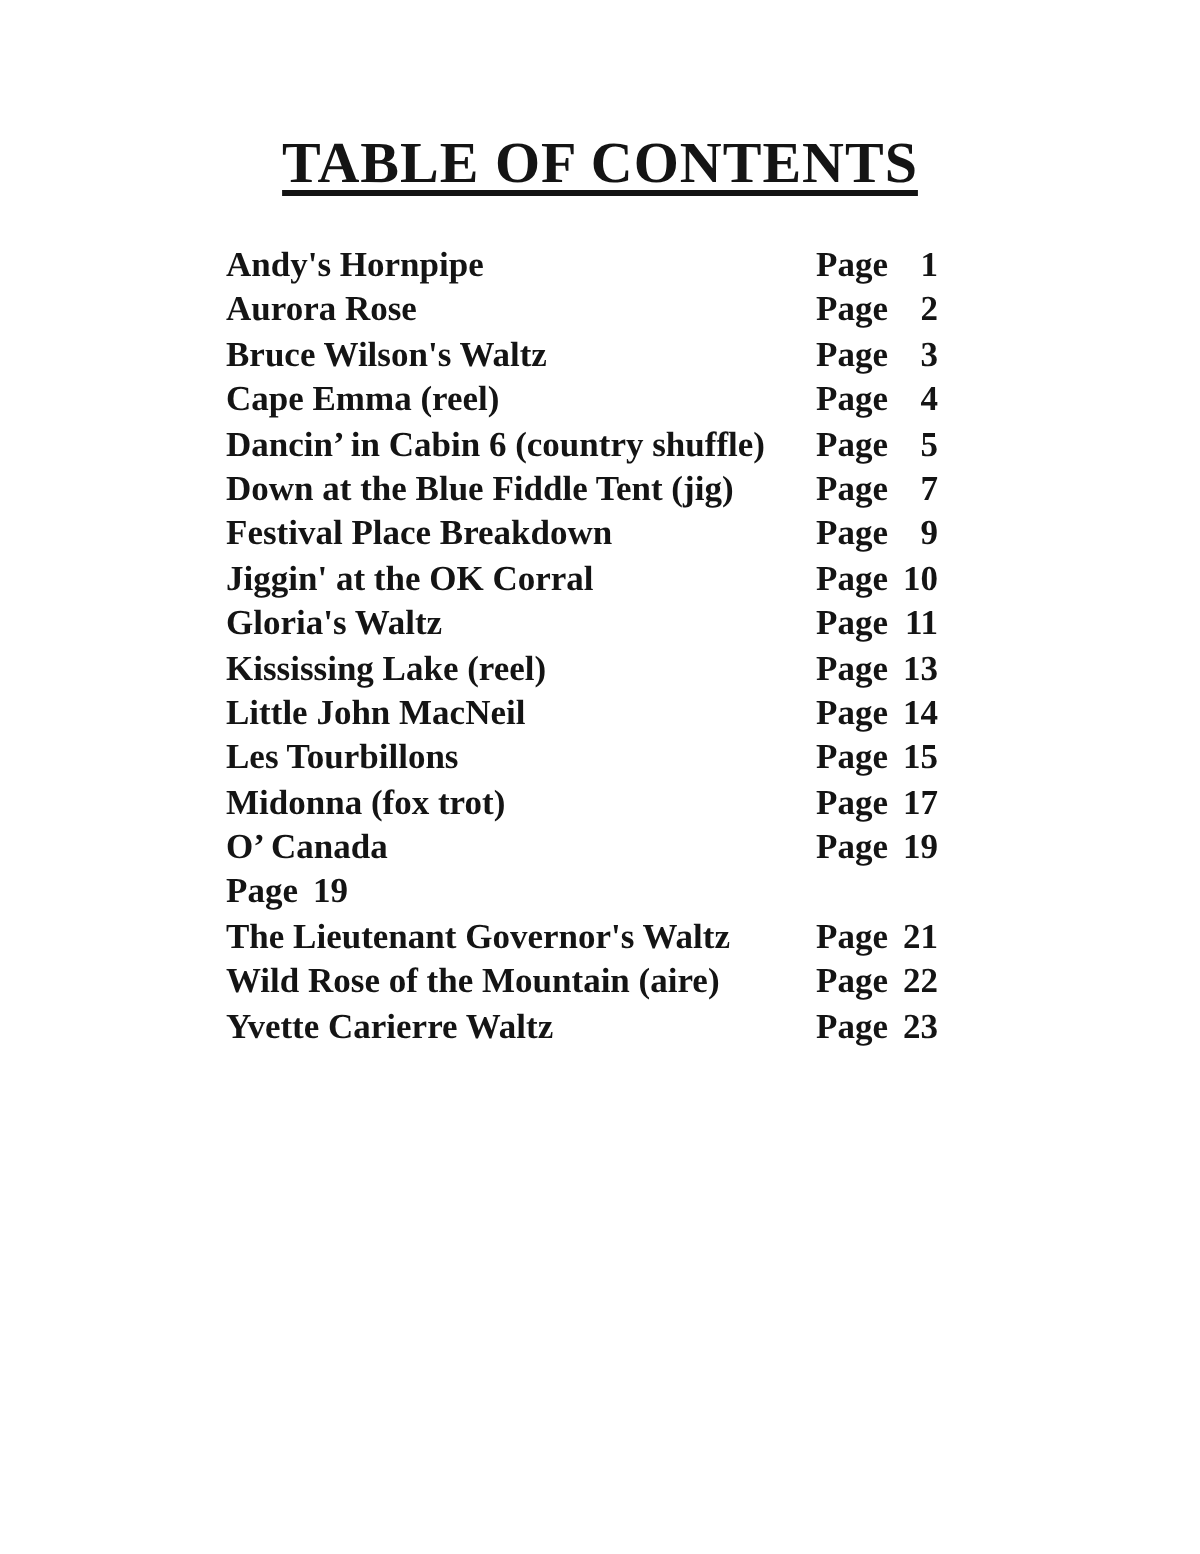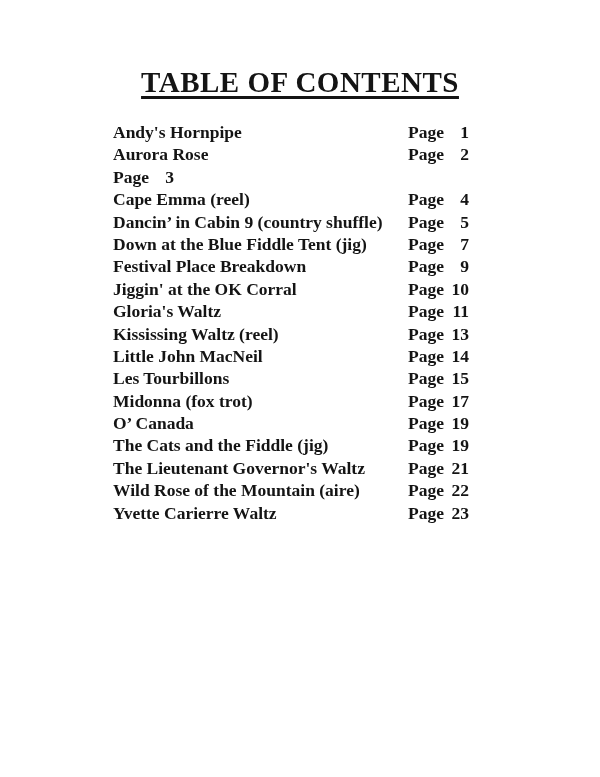--- a/index.html
+++ b/index.html
@@ -76,36 +76,37 @@
 
   <div class="toc-row">
     <span class="toc-title">Aurora Rose</span>
     <span class="toc-page">
       <span class="toc-word">Page</span>
       <span class="toc-num">2</span>
     </span>
   </div>
 
   <div class="toc-row">
+    <span class="toc-title">Bruce Wilson's Waltz</span>
     <span class="toc-page">
       <span class="toc-word">Page</span>
       <span class="toc-num">3</span>
     </span>
   </div>
 
   <div class="toc-row">
     <span class="toc-title">Cape Emma (reel)</span>
     <span class="toc-page">
       <span class="toc-word">Page</span>
       <span class="toc-num">4</span>
     </span>
   </div>
 
   <div class="toc-row">
-    <span class="toc-title">Dancin’ in Cabin 9 (country shuffle)</span>
+    <span class="toc-title">Dancin’ in Cabin 6 (country shuffle)</span>
     <span class="toc-page">
       <span class="toc-word">Page</span>
       <span class="toc-num">5</span>
     </span>
   </div>
 
   <div class="toc-row">
     <span class="toc-title">Down at the Blue Fiddle Tent (jig)</span>
     <span class="toc-page">
       <span class="toc-word">Page</span>
@@ -131,21 +132,21 @@
 
   <div class="toc-row">
     <span class="toc-title">Gloria's Waltz</span>
     <span class="toc-page">
       <span class="toc-word">Page</span>
       <span class="toc-num">11</span>
     </span>
   </div>
 
   <div class="toc-row">
-    <span class="toc-title">Kississing Waltz (reel)</span>
+    <span class="toc-title">Kississing Lake (reel)</span>
     <span class="toc-page">
       <span class="toc-word">Page</span>
       <span class="toc-num">13</span>
     </span>
   </div>
 
   <div class="toc-row">
     <span class="toc-title">Little John MacNeil</span>
     <span class="toc-page">
       <span class="toc-word">Page</span>
@@ -171,21 +172,20 @@
 
   <div class="toc-row">
     <span class="toc-title">O’ Canada</span>
     <span class="toc-page">
       <span class="toc-word">Page</span>
       <span class="toc-num">19</span>
     </span>
   </div>
 
   <div class="toc-row">
-    <span class="toc-title">The Cats and the Fiddle (jig)</span>
     <span class="toc-page">
       <span class="toc-word">Page</span>
       <span class="toc-num">19</span>
     </span>
   </div>
 
   <div class="toc-row">
     <span class="toc-title">The Lieutenant Governor's Waltz</span>
     <span class="toc-page">
       <span class="toc-word">Page</span>

